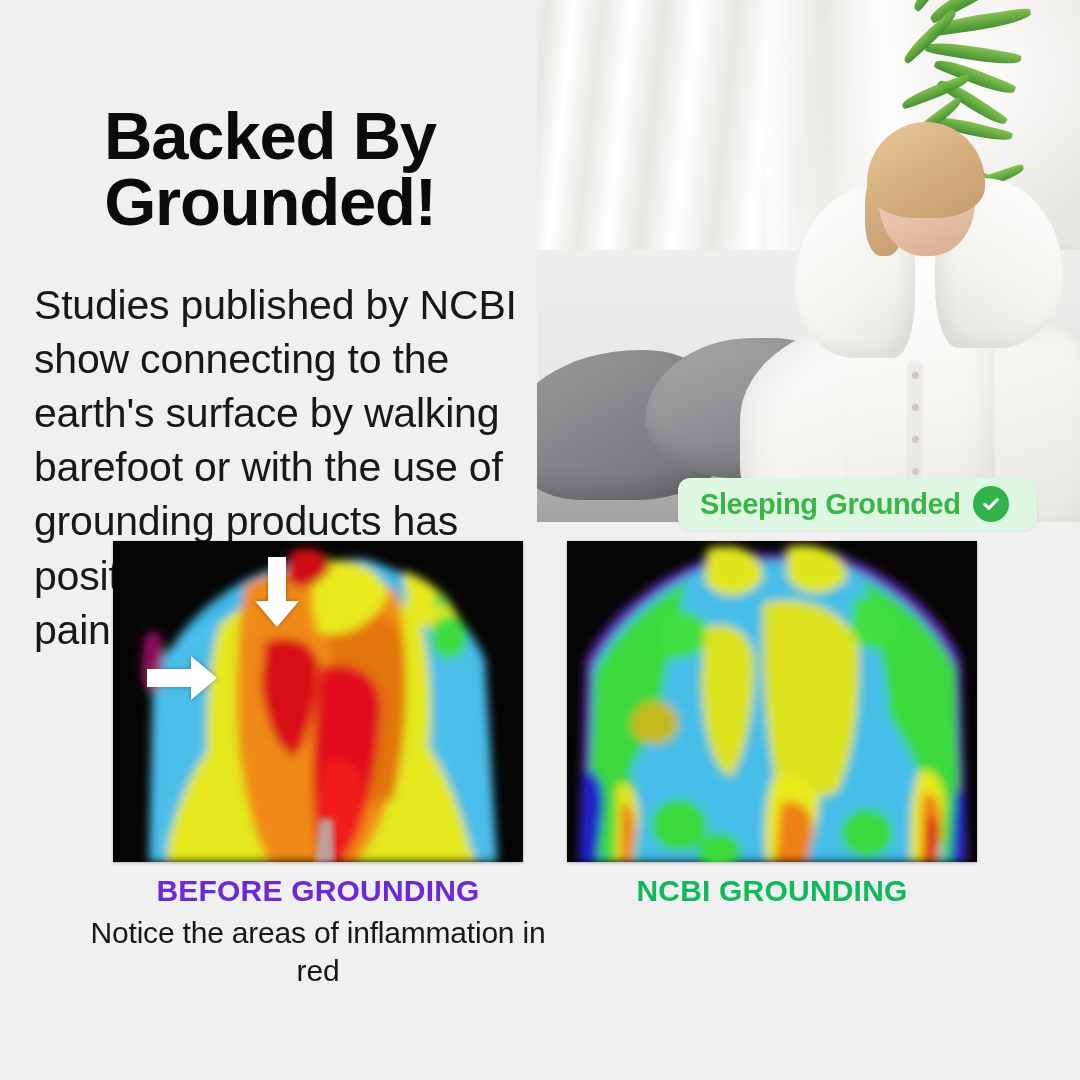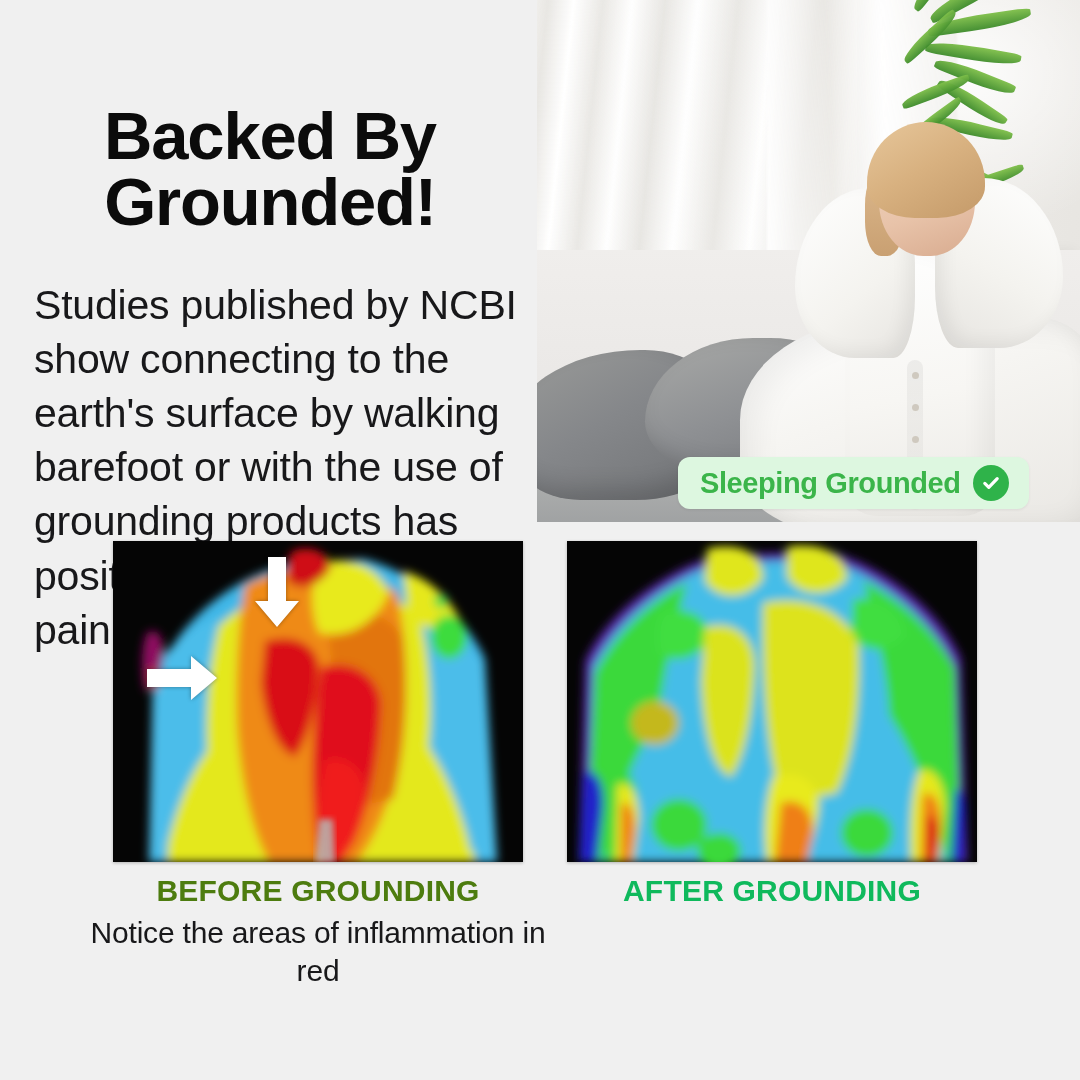--- a/index.html
+++ b/index.html
@@ -210,23 +210,23 @@
     left: 145px;
     width: 7px; height: 7px;
     border-radius: 50%;
     background: #cfc9bf;
   }
 
   
   .badge {
     position: absolute;
     left: 678px;
-    top: 457px;
+    top: 478px;
     height: 52px;
-    padding: 0 20px 0 22px;
+    padding: 0 28px 0 22px;
     display: flex;
     align-items: center;
     gap: 12px;
     background: #ddf7e0;
     border-radius: 12px;
     box-shadow: 0 1px 3px rgba(0,0,0,0.07);
   }
   .badge-label {
     font-size: 29px;
     font-weight: 700;
@@ -269,21 +269,21 @@
     text-align: center;
   }
   .cap.left  { left: 78px;  top: 874px; width: 480px; }
   .cap.right { left: 532px; top: 874px; width: 480px; }
   .cap-title {
     font-size: 30px;
     font-weight: 700;
     letter-spacing: 0.2px;
     margin: 0 0 6px 0;
   }
-  .cap.left  .cap-title { color: #4d7c0f; }
+  .cap.left  .cap-title { color: #6d28d9; }
   .cap.right .cap-title { color: #0fb95c; }
   .cap-sub {
     font-size: 30px;
     line-height: 1.28;
     color: #18181a;
     font-weight: 400;
     letter-spacing: -0.2px;
   }
 </style>
 </head>
@@ -452,16 +452,16 @@
       </g>
     </svg>
   </div>
 
   <div class="cap left">
     <div class="cap-title">BEFORE GROUNDING</div>
     <div class="cap-sub">Notice the areas of inflammation in red</div>
   </div>
 
   <div class="cap right">
-    <div class="cap-title">AFTER GROUNDING</div>
+    <div class="cap-title">NCBI GROUNDING</div>
   </div>
 
 </div>
 
 </body></html>

